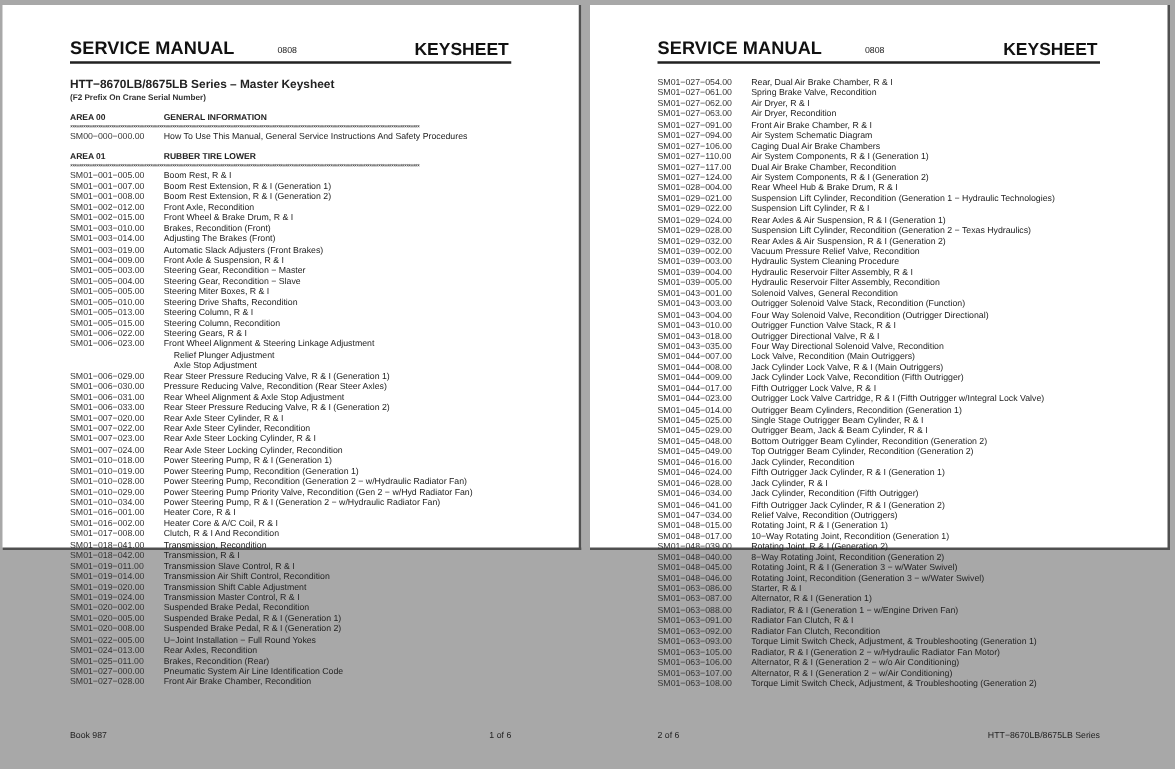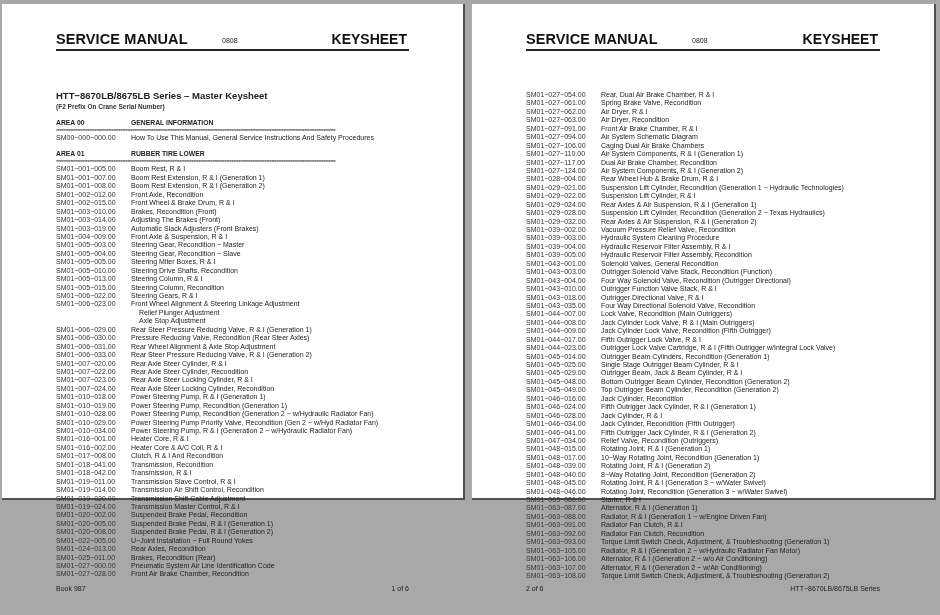--- a/index.html
+++ b/index.html
@@ -3,37 +3,37 @@
 <meta charset="utf-8">
 <style>
   html, body { margin: 0; padding: 0; }
   body {
     width: 940px; height: 615px; overflow: hidden;
     background: #a8a8a8;
     font-family: "Liberation Sans", sans-serif;
     position: relative;
   }
   .page {
-    position: absolute; top: 4px; height: 496px;
+    position: absolute; top: 4px; height: 436px;
     background: #ffffff;
     border-right: 2px solid #505050;
     border-bottom: 2px solid #505050;
     box-sizing: border-box;
   }
   #page1 { left: 2px; width: 463px; }
   #page2 { left: 472px; width: 464px; }
   .hdr {
     position: absolute; left: 54px; right: 54px; top: 27px; height: 18px;
     border-bottom: 2px solid #222;
   }
   #page2 .hdr { left: 54px; right: 54px; }
   .hdr-left { position: absolute; left: 0; top: 0; font-weight: bold; font-size: 14.5px; color: #111; letter-spacing: 0.1px; }
   .hdr-mid { position: absolute; left: 166px; top: 6px; font-size: 7px; color: #222; }
   .hdr-right { position: absolute; right: 2px; top: 0; font-weight: bold; font-size: 14px; color: #111; }
-  .content { position: absolute; left: 54px; right: 50px; font-size: 7px; color: #222; line-height: 8.5px; margin-top: 28px; }
+  .content { position: absolute; left: 54px; right: 50px; font-size: 7px; color: #222; line-height: 8.5px; }
   .title { font-weight: bold; font-size: 9.5px; line-height: 12px; color: #222; }
   .subtitle { font-weight: bold; font-size: 6.5px; line-height: 9px; color: #333; }
   .area { font-weight: bold; font-size: 6.8px; line-height: 9px; display: flex; margin-top: 7px; }
   .area .a-lbl { width: 75px; }
   .stars { font-size: 6px; line-height: 6px; overflow: hidden; white-space: nowrap; letter-spacing: -0.6px; color: #333; height: 6px; margin-top: 1px; }
   .row { display: flex; white-space: nowrap; height: 8.45px; }
   .code { width: 75px; flex: none; color: #333; }
   .desc { color: #222; }
   .sub { padding-left: 83px; height: 8.45px; white-space: nowrap; }
   .foot { position: absolute; top: 581px; font-size: 7px; color: #222; }

